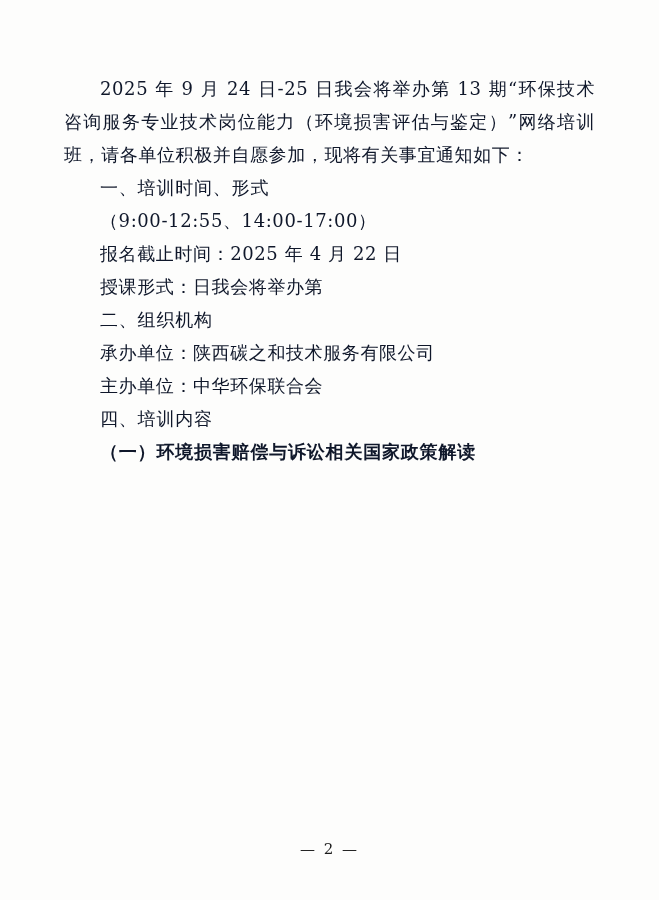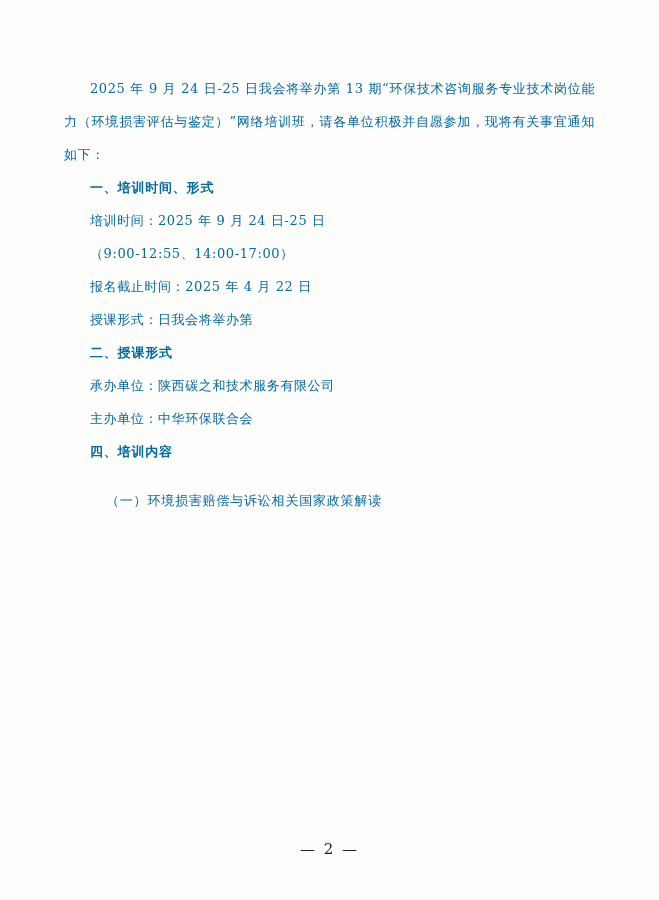--- a/index.html
+++ b/index.html
@@ -16,43 +16,43 @@
   }
   .page {
     position: relative;
     width: 659px;
     height: 900px;
     box-sizing: border-box;
     padding: 72px 64px 40px 64px;
     background: #fdfdfc;
   }
   .doc-body {
-    font-size: 13px;
+    font-size: 18px;
     line-height: 33px;
     letter-spacing: 0.6px;
-    color: #0369a1;
+    color: #0f172a;
   }
   .para {
     margin: 0;
     text-align: justify;
     text-justify: inter-ideograph;
   }
   .indent2 {
     text-indent: 2em;
   }
   .heading {
     margin: 0;
     text-indent: 2em;
-    font-weight: 700;
+    font-weight: 400;
     letter-spacing: 0.8px;
   }
   .sub-heading {
-    margin: 16px;
+    margin: 0;
     text-indent: 2em;
-    font-weight: 400;
+    font-weight: 700;
     letter-spacing: 0.8px;
   }
   .line {
     margin: 0;
     text-indent: 2em;
   }
   .page-number {
     position: absolute;
     left: 0;
     right: 0;
@@ -66,29 +66,28 @@
 </head>
 <body>
 
 <div class="page">
   <div class="doc-body">
 
     <p class="para indent2">2025 年 9 月 24 日-25 日我会将举办第 13 期“环保技术咨询服务专业技术岗位能力（环境损害评估与鉴定）”网络培训班，请各单位积极并自愿参加，现将有关事宜通知如下：</p>
 
     <p class="heading">一、培训时间、形式</p>
 
-    <p class="line">培训时间：2025 年 9 月 24 日-25 日</p>
 
     <p class="line">（9:00-12:55、14:00-17:00）</p>
 
     <p class="line">报名截止时间：2025 年 4 月 22 日</p>
 
     <p class="line">授课形式：日我会将举办第</p>
 
-    <p class="heading">二、授课形式</p>
+    <p class="heading">二、组织机构</p>
 
     <p class="line">承办单位：陕西碳之和技术服务有限公司</p>
 
     <p class="line">主办单位：中华环保联合会</p>
 
 
 
     <p class="heading">四、培训内容</p>
 
     <p class="sub-heading">（一）环境损害赔偿与诉讼相关国家政策解读</p>

